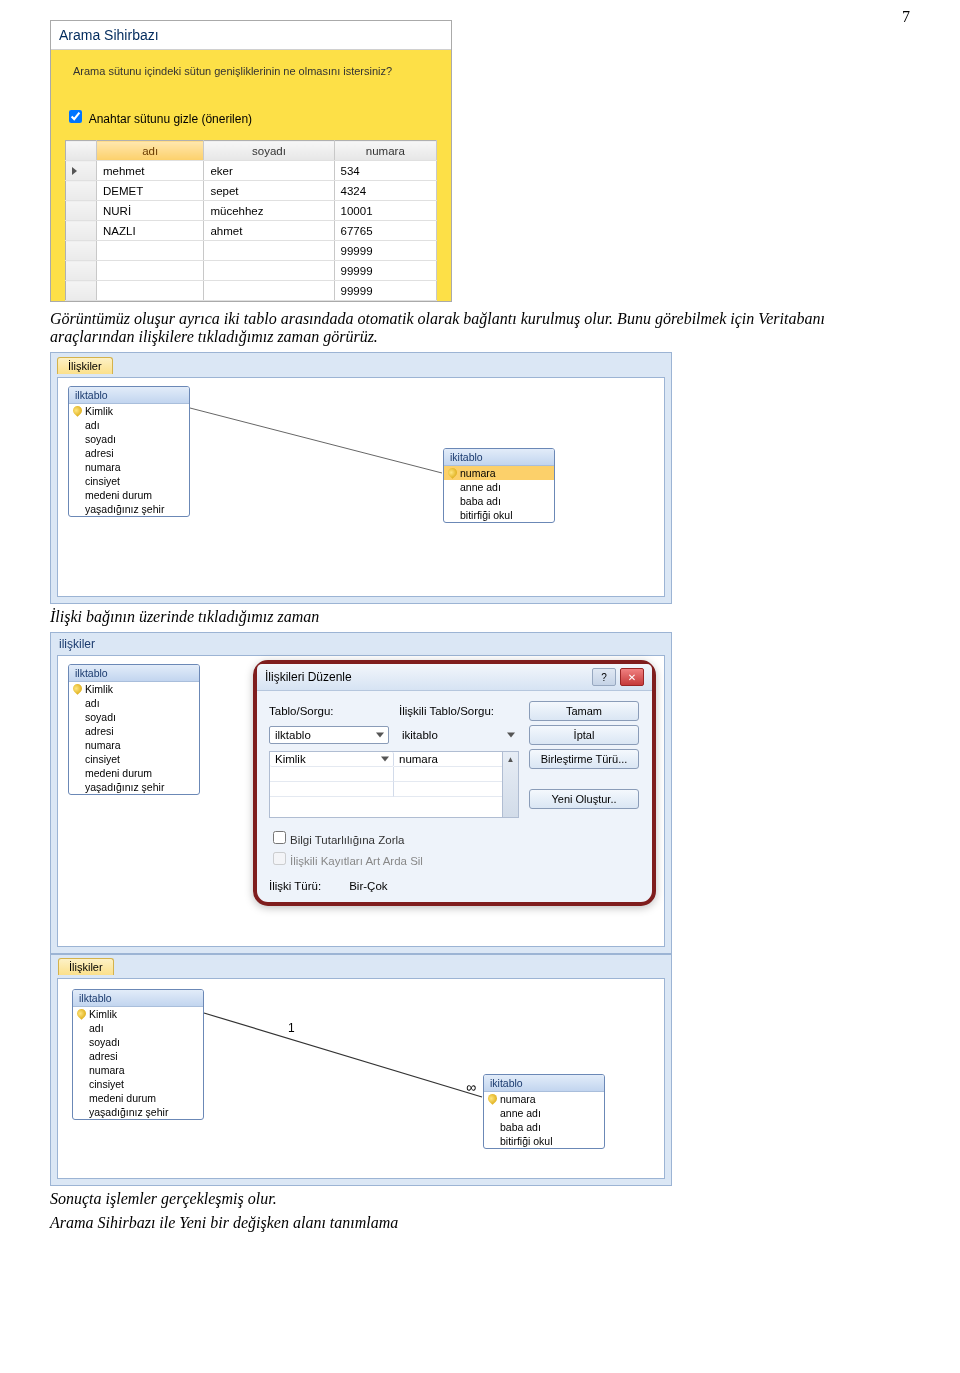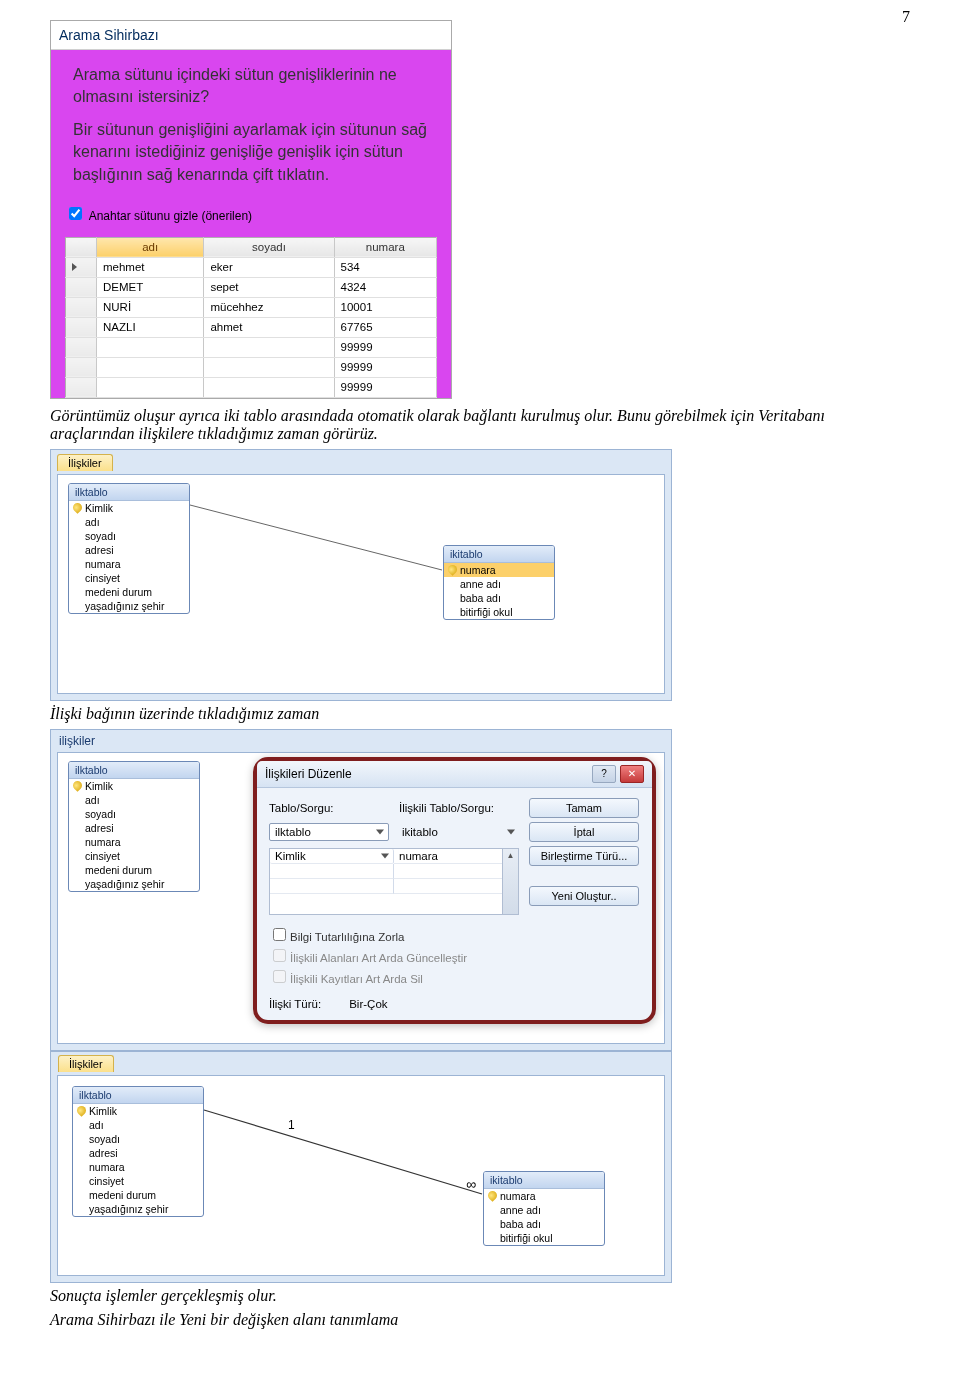--- a/index.html
+++ b/index.html
@@ -26,35 +26,35 @@
     font-family: "Times New Roman", serif;
     font-size: 16px;
     margin: 4px 0 6px 0;
     font-style: italic;
   }
 
   
   .shot {
     border: 1px solid #aaa;
     margin-bottom: 8px;
-    background: #d946ef;
+    background: #fde047;
   }
   .shot1 {
     width: 400px;
   }
   .wiz-title {
     background: #fff;
     padding: 6px 8px;
     font-size: 14px;
     color: #002a5c;
     border-bottom: 1px solid #d0d0d0;
   }
   .wiz-body {
     padding: 14px 22px 8px 22px;
-    font-size: 16px;
+    font-size: 11px;
     color: #333;
     line-height: 1.4;
   }
   .wiz-check-row {
     padding: 10px 14px;
     font-size: 12px;
   }
   .wiz-check-row input { margin-right: 4px; }
   .wiz-table {
     margin: 4px 14px 0 14px;
@@ -295,22 +295,20 @@
 <body>
 
 <div class="page">
   <div class="page-num">7</div>
 
   <div class="shot shot1">
     <div class="wiz-title">Arama Sihirbazı</div>
     <div class="wiz-body">
       <div>Arama sütunu içindeki sütun genişliklerinin ne olmasını istersiniz?</div>
       <div style="height:10px"></div>
-      <div>Bir sütunun genişliğini ayarlamak için sütunun sağ kenarını istediğiniz genişliğe
- genişlik için sütun başlığının sağ kenarında çift tıklatın.</div>
     </div>
     <div class="wiz-check-row">
       <label>
         <input type="checkbox" checked="" style="">
         <span>Anahtar sütunu gizle (önerilen)</span>
       </label>
     </div>
     <table class="wiz-table">
       <thead>
         <tr>
@@ -459,21 +457,20 @@
               </div>
             </div>
             <div>
               <div class="btn" style="margin-bottom:20px;">Birleştirme Türü...</div>
               <div class="btn">Yeni Oluştur..</div>
             </div>
           </div>
 
           <div class="chk-row">
             <label class="cb"><input type="checkbox" style=""><span>Bilgi Tutarlılığına Zorla</span></label>
-            <label class="cb dim"><input type="checkbox" disabled="" style=""><span>İlişkili Alanları Art Arda Güncelleştir</span></label>
             <label class="cb dim"><input type="checkbox" disabled="" style=""><span>İlişkili Kayıtları Art Arda Sil</span></label>
           </div>
 
           <div style="margin-top:12px; display:flex; gap:28px; align-items:center;">
             <span>İlişki Türü:</span>
             <span>Bir-Çok</span>
           </div>
         </div>
       </div>
     </div>

